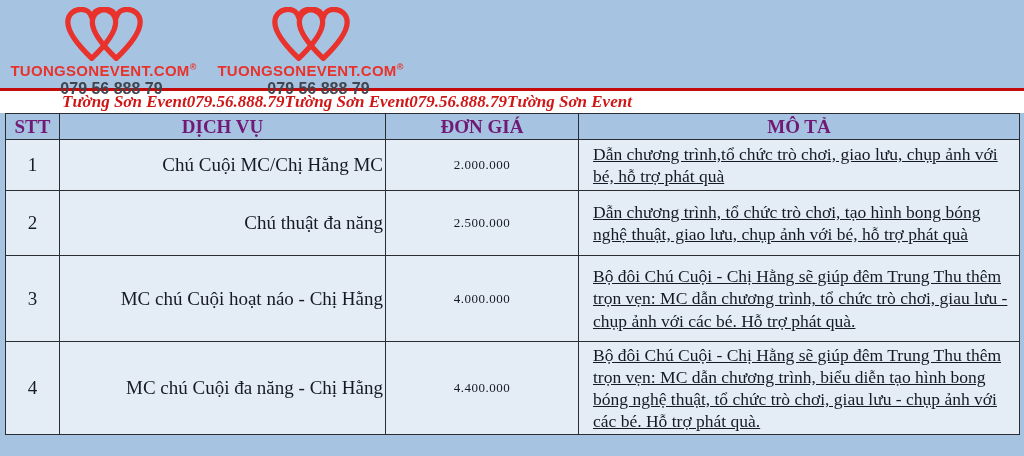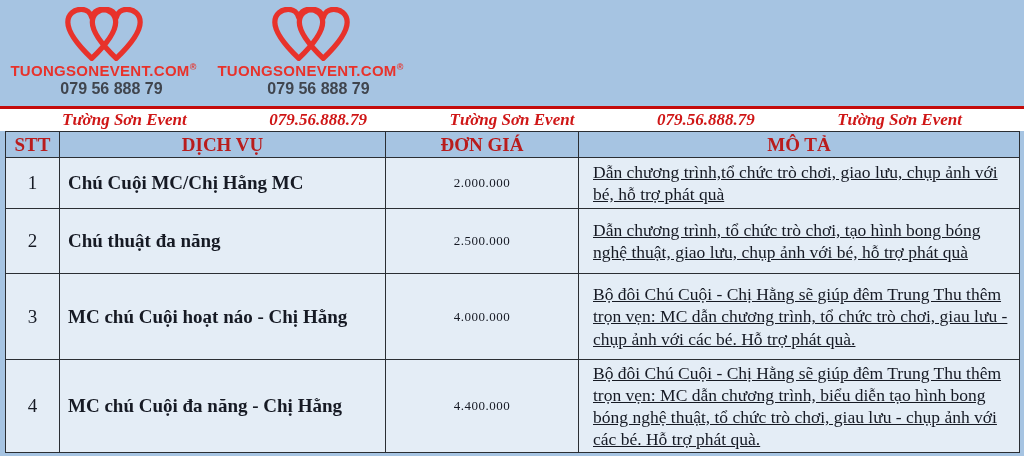--- a/index.html
+++ b/index.html
@@ -19,39 +19,39 @@
   .site-line { color:#e8322b; font-family:"Liberation Sans",sans-serif;
                font-weight:bold; font-size:15px; letter-spacing:.3px; line-height:1.05; }
   .site-line sup { font-size:9px; }
   .phone-line { color:#40454e; font-family:"Liberation Sans",sans-serif;
                 font-weight:bold; font-size:16px; margin-top:1px;margin-left:16px; }
   .title { flex:1 1 auto; text-align:center; margin:0; padding-top:30px;
            color:#dc1f1f; font-size:32px; font-weight:bold; letter-spacing:1.5px; }
 
   
   .strip { height:25px; background:#ffffff; border-top:3px solid #c40a0a;
-           display:flex; justify-content:space-between; align-items:center;
-           padding:0 62px;margin-top:18px; }
+           display:flex; align-items:center;
+           padding:0 62px; }
   .strip span { color:#cf1717; font-weight:bold; font-style:italic; font-size:17px;
                 white-space:nowrap; }
 
   
   table.quote { width:1014px; margin:0 5px; border-collapse:collapse;
                 table-layout:fixed; }
   .quote th, .quote td { border:1px solid #2a2e33; overflow:hidden; }
   .quote thead tr { height:26px; }
-  .quote th { background:#a6c4e2; color:#b91c1c; font-size:19px; font-weight:bold;
+  .quote th { background:#a6c4e2; color:#701a75; font-size:19px; font-weight:bold;
               padding:0; }
   .quote tbody td { background:#e4edf6; color:#161a24; }
   .quote tbody tr:nth-child(1) { height:51px; }
   .quote tbody tr:nth-child(2) { height:65px; }
   .quote tbody tr:nth-child(3) { height:86px; }
   .quote tbody tr:nth-child(4) { height:92px; }
   td.stt   { text-align:center; font-size:19px; }
-  td.svc   { font-weight:bold; font-size:19px; padding:0 2px 0 8px; }
+  td.svc   { font-weight:normal; font-size:19px; padding:0 2px 0 8px;text-align:right; }
   td.price { text-align:center; font-size:13px; letter-spacing:.5px; }
   td.desc  { font-size:17.5px; line-height:1.26; padding:2px 4px 2px 14px;text-decoration:underline; }
 
   .col-stt   { width:54px; }
   .col-svc   { width:326px; }
   .col-price { width:193px; }
   .col-desc  { width:441px; }
 </style>
 </head>
 <body>

